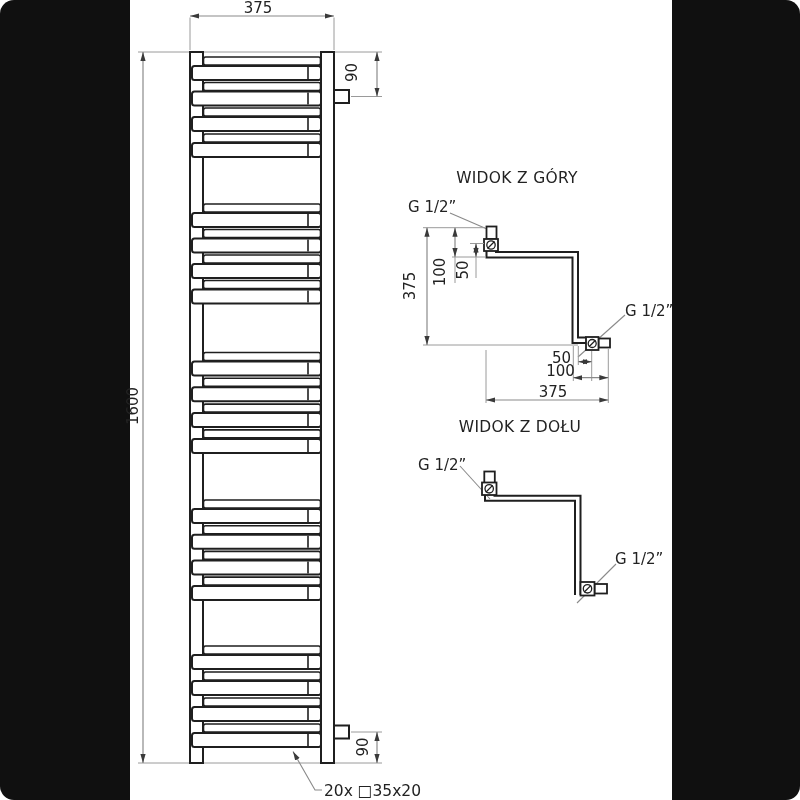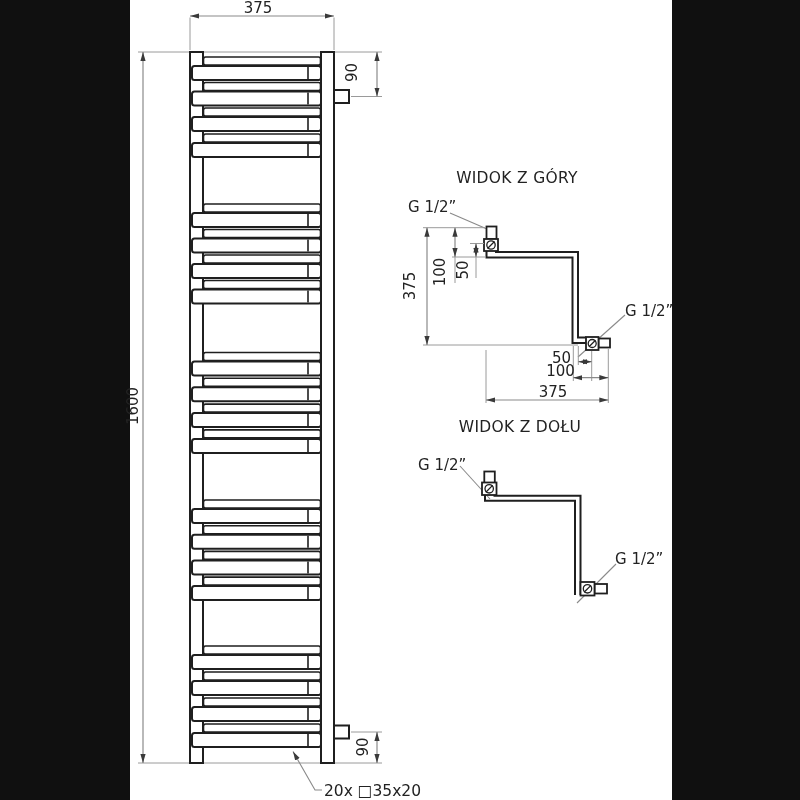--- a/index.html
+++ b/index.html
@@ -1,16 +1,16 @@
 <!DOCTYPE html>
 <html><head>
 <meta charset="utf-8">
 <style>
   html,body{margin:0;padding:0;background:#fff;}
-  .stage{position:relative;width:800px;height:800px;overflow:hidden;background:#fff;}
+  .stage{position:relative;width:800px;height:800px;overflow:hidden;background:#fff;border-radius:14px;}
   svg{display:block;}
   .outline{fill:#ffffff;stroke:#1f1f1f;stroke-width:2;}
   .outline-thin{fill:#ffffff;stroke:#1f1f1f;stroke-width:1.6;}
   .pipe{fill:none;stroke:#1f1f1f;stroke-width:2;stroke-linejoin:miter;}
   .valve{fill:#ffffff;stroke:#1f1f1f;stroke-width:1.8;}
   .valve-sym{fill:none;stroke:#1f1f1f;stroke-width:1.3;}
   .dim{stroke:#8a8a8a;stroke-width:1.2;fill:none;}
   .ext{stroke:#9a9a9a;stroke-width:1;fill:none;}
   .leader{stroke:#8a8a8a;stroke-width:1.1;fill:none;}
   .innerline{stroke:#1f1f1f;stroke-width:1.6;}

